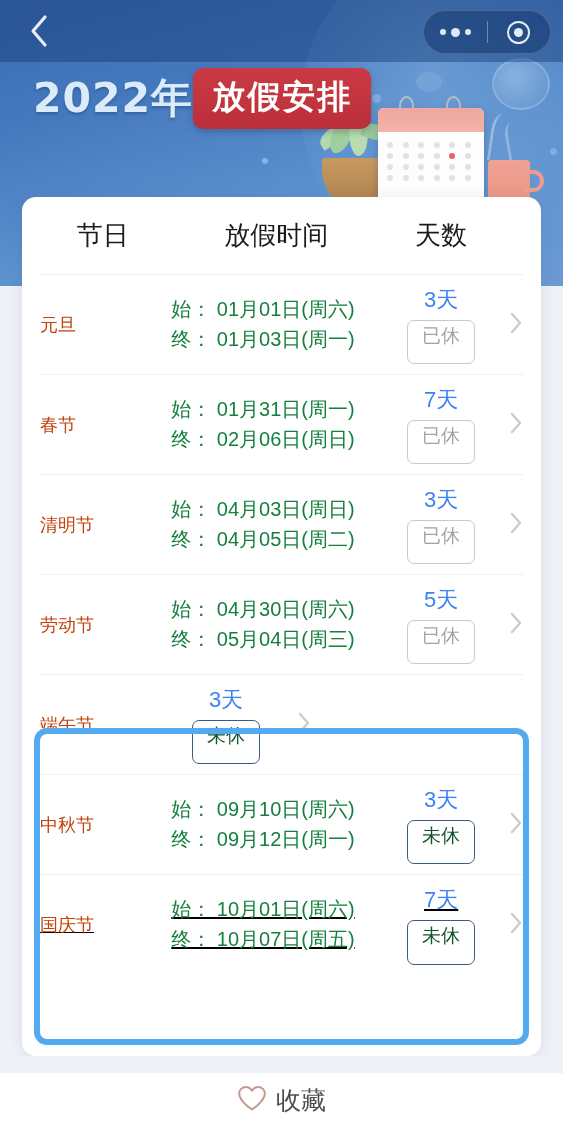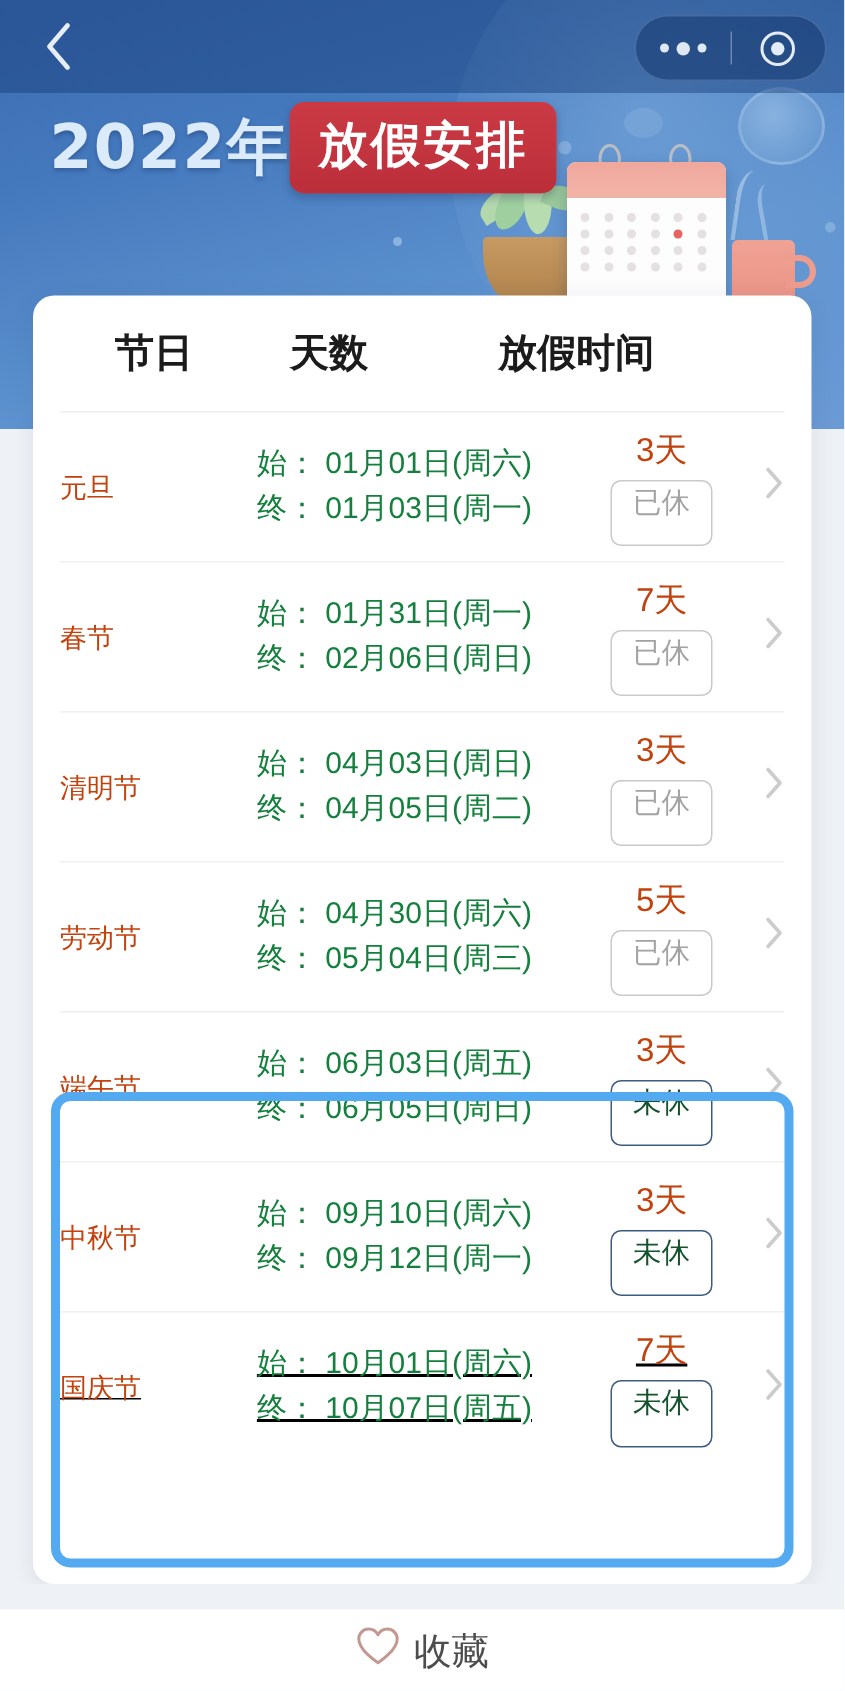--- a/index.html
+++ b/index.html
@@ -204,21 +204,21 @@
   .thead {
     display: flex;
     align-items: center;
     height: 78px;
     padding: 0 0 0 0;
     border-bottom: 1px solid #eeeeee;
     margin: 0 18px;
   }
   .th {
     font-size: 26px;
-    font-weight: bold;
+    font-weight: normal;
     color: #1b1b1b;
     text-align: center;
   }
   .col-name  { width: 130px; }
   .col-time  { width: 230px; }
   .col-days  { width: 112px; }
   .col-arrow { width: 29px; }
 
   .row {
     display: flex;
@@ -242,21 +242,21 @@
     line-height: 1.48;
     padding-left: 6px;
   }
   .cell-time .ln { white-space: nowrap; }
   .cell-days {
     width: 112px;
     text-align: center;
   }
   .days-num {
     font-size: 22px;
-    color: #c2410c;
+    color: #3b82f6;
     display: block;
     margin-bottom: 5px;
   }
   .badge {
     display: inline-block;
     font-size: 19px;
     padding: 3px 14px 16px;
     border-radius: 7px;
     line-height: 1.25;
   }
@@ -393,22 +393,22 @@
     <div class="title-row">
       <span class="title-year">2022年</span>
       <span class="title-badge">放假安排</span>
     </div>
   </div>
 
   <div class="card">
 
     <div class="thead">
       <div class="th col-name">节日</div>
+      <div class="th col-time">放假时间</div>
       <div class="th col-days">天数</div>
-      <div class="th col-time">放假时间</div>
       <div class="col-arrow"></div>
     </div>
 
     <div class="row">
       <div class="cell-name">元旦</div>
       <div class="cell-time">
         <div class="ln">始： 01月01日(周六)</div>
         <div class="ln">终： 01月03日(周一)</div>
       </div>
       <div class="cell-days">
@@ -476,24 +476,20 @@
         <span>
           <svg width="14" height="24" viewBox="0 0 14 24" fill="none">
             <path d="M3 3 L11 12 L3 21" stroke="#cccccc" stroke-width="2.4" stroke-linecap="round" stroke-linejoin="round"></path>
           </svg>
         </span>
       </div>
     </div>
 
     <div class="row">
       <div class="cell-name">端午节</div>
-      <div class="cell-time">
-        <div class="ln">始： 06月03日(周五)</div>
-        <div class="ln">终： 06月05日(周日)</div>
-      </div>
       <div class="cell-days">
         <span class="days-num">3天</span>
         <span class="badge todo">未休</span>
       </div>
       <div class="cell-arrow">
         <span>
           <svg width="14" height="24" viewBox="0 0 14 24" fill="none">
             <path d="M3 3 L11 12 L3 21" stroke="#cccccc" stroke-width="2.4" stroke-linecap="round" stroke-linejoin="round"></path>
           </svg>
         </span>

